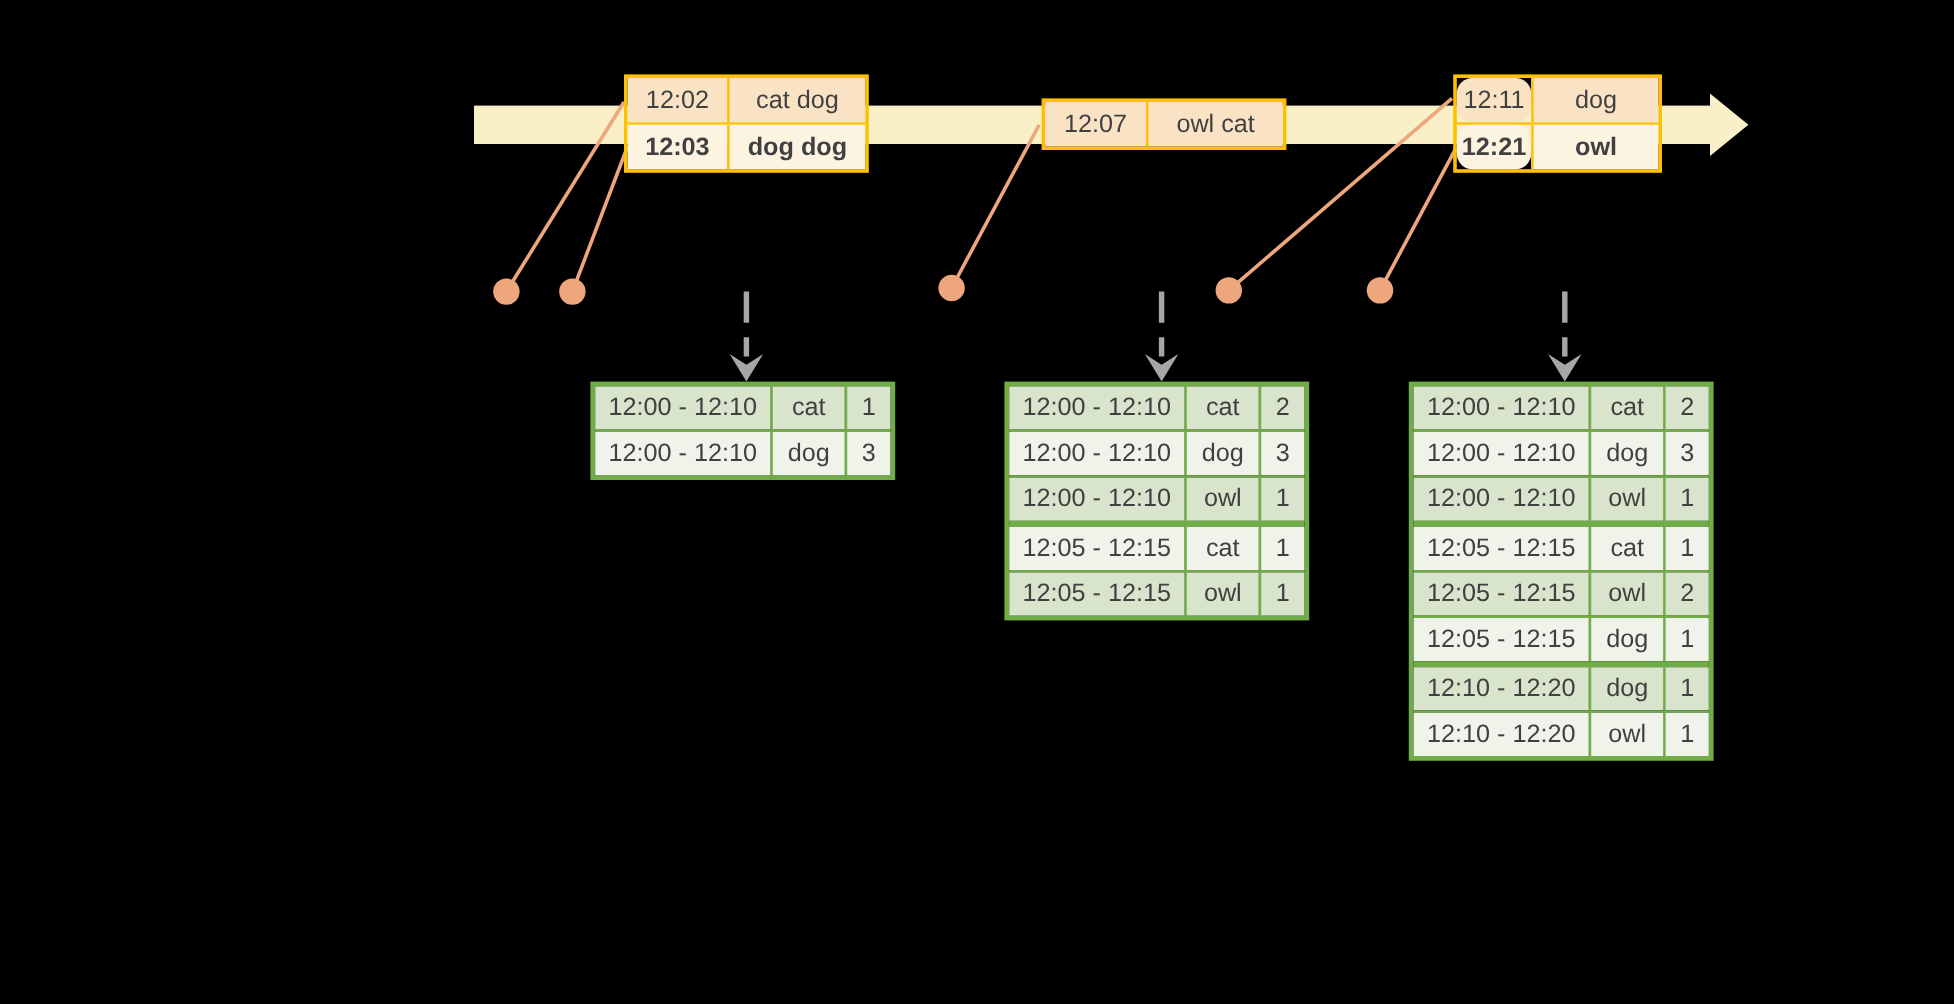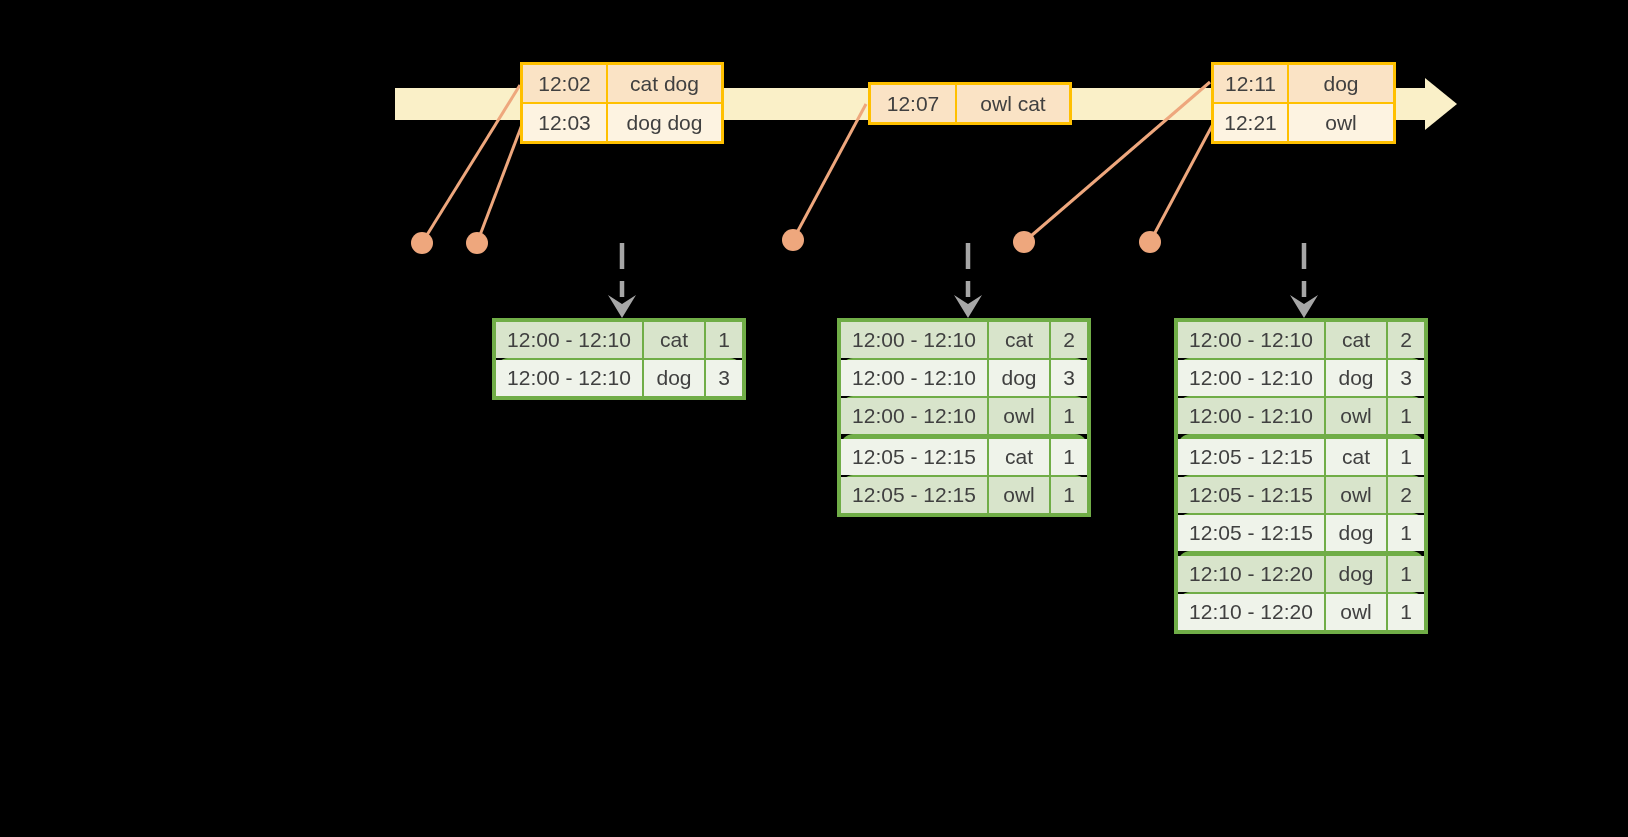--- a/index.html
+++ b/index.html
@@ -24,50 +24,50 @@
   }
 
   
   .ev-table {
     position: absolute;
     display: flex;
     flex-direction: column;
     border: 3px solid var(--event-border);
   }
   .ev-row { display: flex; }
-  .ev-row + .ev-row { border-top: 2px solid var(--event-border); }
+  .ev-row + .ev-row { border-top: 2px solid var(--event-border); font-weight: bold; }
   .ev-row .cell {
     height: 37px;
     display: flex;
     align-items: center;
     justify-content: center;
     font-size: 21px;
     color: var(--text);
   }
   .ev-row .cell + .cell { border-left: 2px solid var(--event-border); }
   .row-dark  .cell { background: var(--event-row-dark); }
   .row-light .cell { background: var(--event-row-light); }
   .ev-t1 { left: 520px; top: 62px; }
   .ev-t1 .ev-time  { width: 83px; }
   .ev-t1 .ev-words { width: 113px; }
   .ev-t2 { left: 868px; top: 82px; align-items: center; }
   .ev-t2 .ev-time  { width: 84px; }
   .ev-t2 .ev-words { width: 112px; }
   .ev-t3 { left: 1211px; top: 62px; }
-  .ev-t3 .ev-time  { width: 73px; }
+  .ev-t3 .ev-time  { width: 62px; border-radius: 13px; }
   .ev-t3 .ev-words { width: 104px; }
 
   
   .res-table {
     position: absolute;
     display: flex;
     flex-direction: column;
     border: 4px solid var(--result-border);
   }
-  .res-row { display: flex; border-radius: 12px; }
+  .res-row { display: flex; }
   .res-row + .res-row { border-top: 2px solid var(--result-border); }
   .res-row.group-start { border-top: 5px solid var(--result-border); }
   .res-row .cell {
     height: 36px;
     display: flex;
     align-items: center;
     justify-content: center;
     font-size: 21px;
     color: var(--text);
   }

